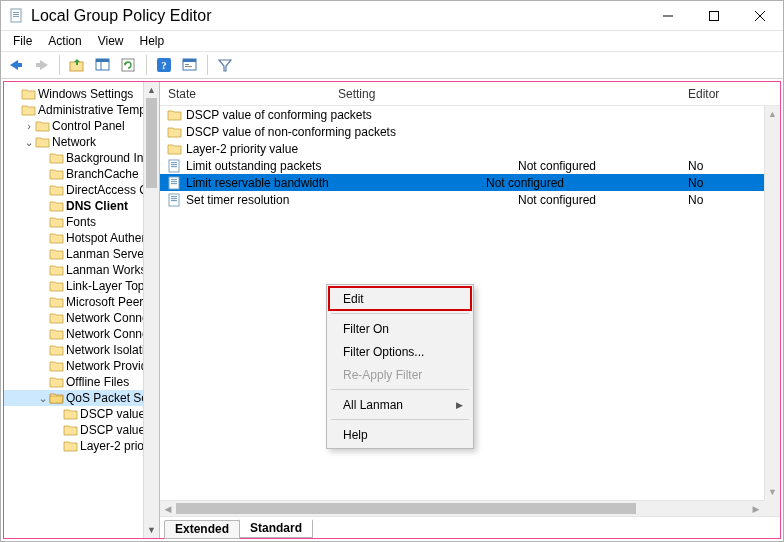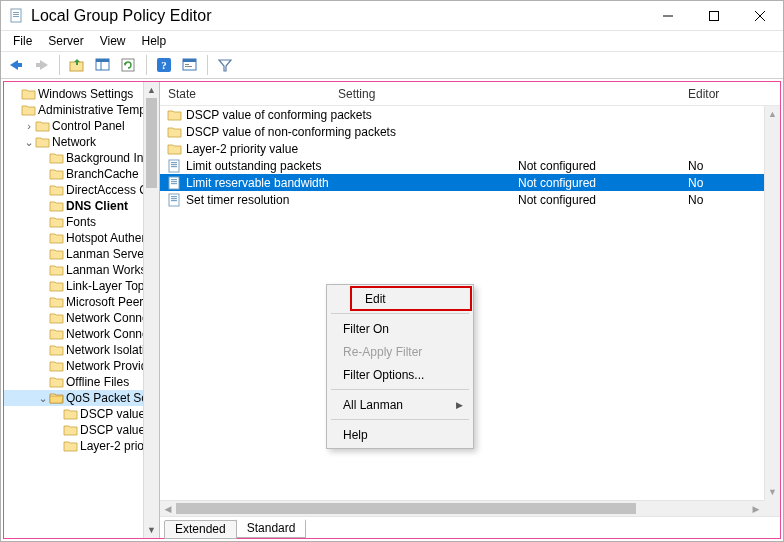--- a/index.html
+++ b/index.html
@@ -117,21 +117,21 @@
   .col.comment{ width:100px; text-align:left;}
   .list-body{}
   .row{
     height:17px;
     display:flex;
     align-items:center;
     font-size:12px;
     white-space:nowrap;
   }
   .row .col.setting{ display:flex; align-items:center; gap:4px;}
-  .row.sel{ background:#0078d7; color:#ffffff;}
+  .row.sel{ background:#0078d7; color:#000000;gap:32px;}
   .row-icon{ width:14px; height:14px; flex:none; display:flex; align-items:center; justify-content:center;}
   
   .list-vscroll{position:absolute; right:0; top:24px; bottom:16px; width:16px; background:#f0f0f0; border-left:1px solid #e3e3e3;}
   .list-vscroll .arrw{position:absolute; left:0; right:0; height:16px; display:flex; align-items:center; justify-content:center; color:#a0a0a0; font-size:9px;}
   .list-vscroll .arrw.up{top:0;} .list-vscroll .arrw.dn{bottom:0;}
   .list-hscroll{position:absolute; left:0; right:16px; bottom:0; height:16px; background:#f0f0f0; border-top:1px solid #e3e3e3;}
   .list-hscroll .arrw{position:absolute; top:0; bottom:0; width:16px; display:flex; align-items:center; justify-content:center; color:#a0a0a0; font-size:9px;}
   .list-hscroll .arrw.l{left:0;} .list-hscroll .arrw.r{right:0;}
   .list-hscroll .thumb{position:absolute; top:2px; bottom:2px; left:16px; width:460px; background:#c2c2c2;}
   .grip{position:absolute; right:0; bottom:0; width:16px; height:16px; background:#f0f0f0;}
@@ -149,20 +149,21 @@
     padding:1px 10px 0 10px;
     border:1px solid #b5b5b5;
     border-top:1px solid #b5b5b5;
     background:#f6f6f6;
     font-size:12px;
     border-top-left-radius:2px;
     border-top-right-radius:2px;
     margin-right:-1px;
     position:relative;
     top:1px;
+    font-weight:bold;
   }
   .tab.active{ background:#fff; border-top-color:#fff; top:0px;}
   
   .ctx{
     position:absolute;
     left:322px;
     top:202px;
     width:148px;
     background:#f2f2f2;
     border:1px solid #bababa;
@@ -174,21 +175,21 @@
     height:23px;
     display:flex;
     align-items:center;
     padding:0 20px 0 14px;
     font-size:12px;
     position:relative;
   }
   .ctx .mi.disabled{ color:#9e9e9e;}
   .ctx .sep{ height:1px; background:#d0d0d0; margin:3px 2px;}
   .ctx .mi .sub{ position:absolute; right:8px; font-size:9px; color:#555;}
-  .ctx .mi.red-out{ outline:2px solid #d40000; outline-offset:-1px;margin-left:22px;}
+  .ctx .mi.red-out{ outline:2px solid #d40000; outline-offset:-1px;}
   
   svg{ overflow:visible;}
 </style>
 </head>
 <body>
 
 <div class="titlebar">
   <span class="title-icon">
     <svg width="14" height="14">
         <rect x="1" y="0" width="10" height="13" fill="#fff" stroke="#7fa0b8"></rect>
@@ -211,21 +212,21 @@
   <div class="win-btn close">
     <svg width="10" height="10">
         <line x1="0" y1="0" x2="10" y2="10" stroke="#000" stroke-width="1"></line>
         <line x1="10" y1="0" x2="0" y2="10" stroke="#000" stroke-width="1"></line>
       </svg>
   </div>
 </div>
 
 <div class="menubar">
   <div class="menu">File</div>
-  <div class="menu">Server</div>
+  <div class="menu">Action</div>
   <div class="menu">View</div>
   <div class="menu">Help</div>
 </div>
 
 <div class="toolbar">
   <div class="tb-btn">
     <svg width="16" height="14">
         <polygon points="10,2 10,12 2,7" fill="#2e7cd6"></polygon>
         <rect x="9" y="5" width="5" height="4" fill="#2e7cd6"></rect>
       </svg>
@@ -610,25 +611,25 @@
   </div>
 
   <div class="ctx">
     <div class="mi red-out">
         <span>Edit</span>
       </div>
     <div class="sep"></div>
     <div class="mi">
         <span>Filter On</span>
       </div>
+    <div class="mi">
+        <span>Filter Options...</span>
+      </div>
     <div class="mi disabled">
         <span>Re-Apply Filter</span>
-      </div>
-    <div class="mi">
-        <span>Filter Options...</span>
       </div>
     <div class="sep"></div>
     <div class="mi">
         <span>All Lanman</span>
         <span class="sub">▶</span>
       </div>
     <div class="sep"></div>
     <div class="mi">
         <span>Help</span>
       </div>

